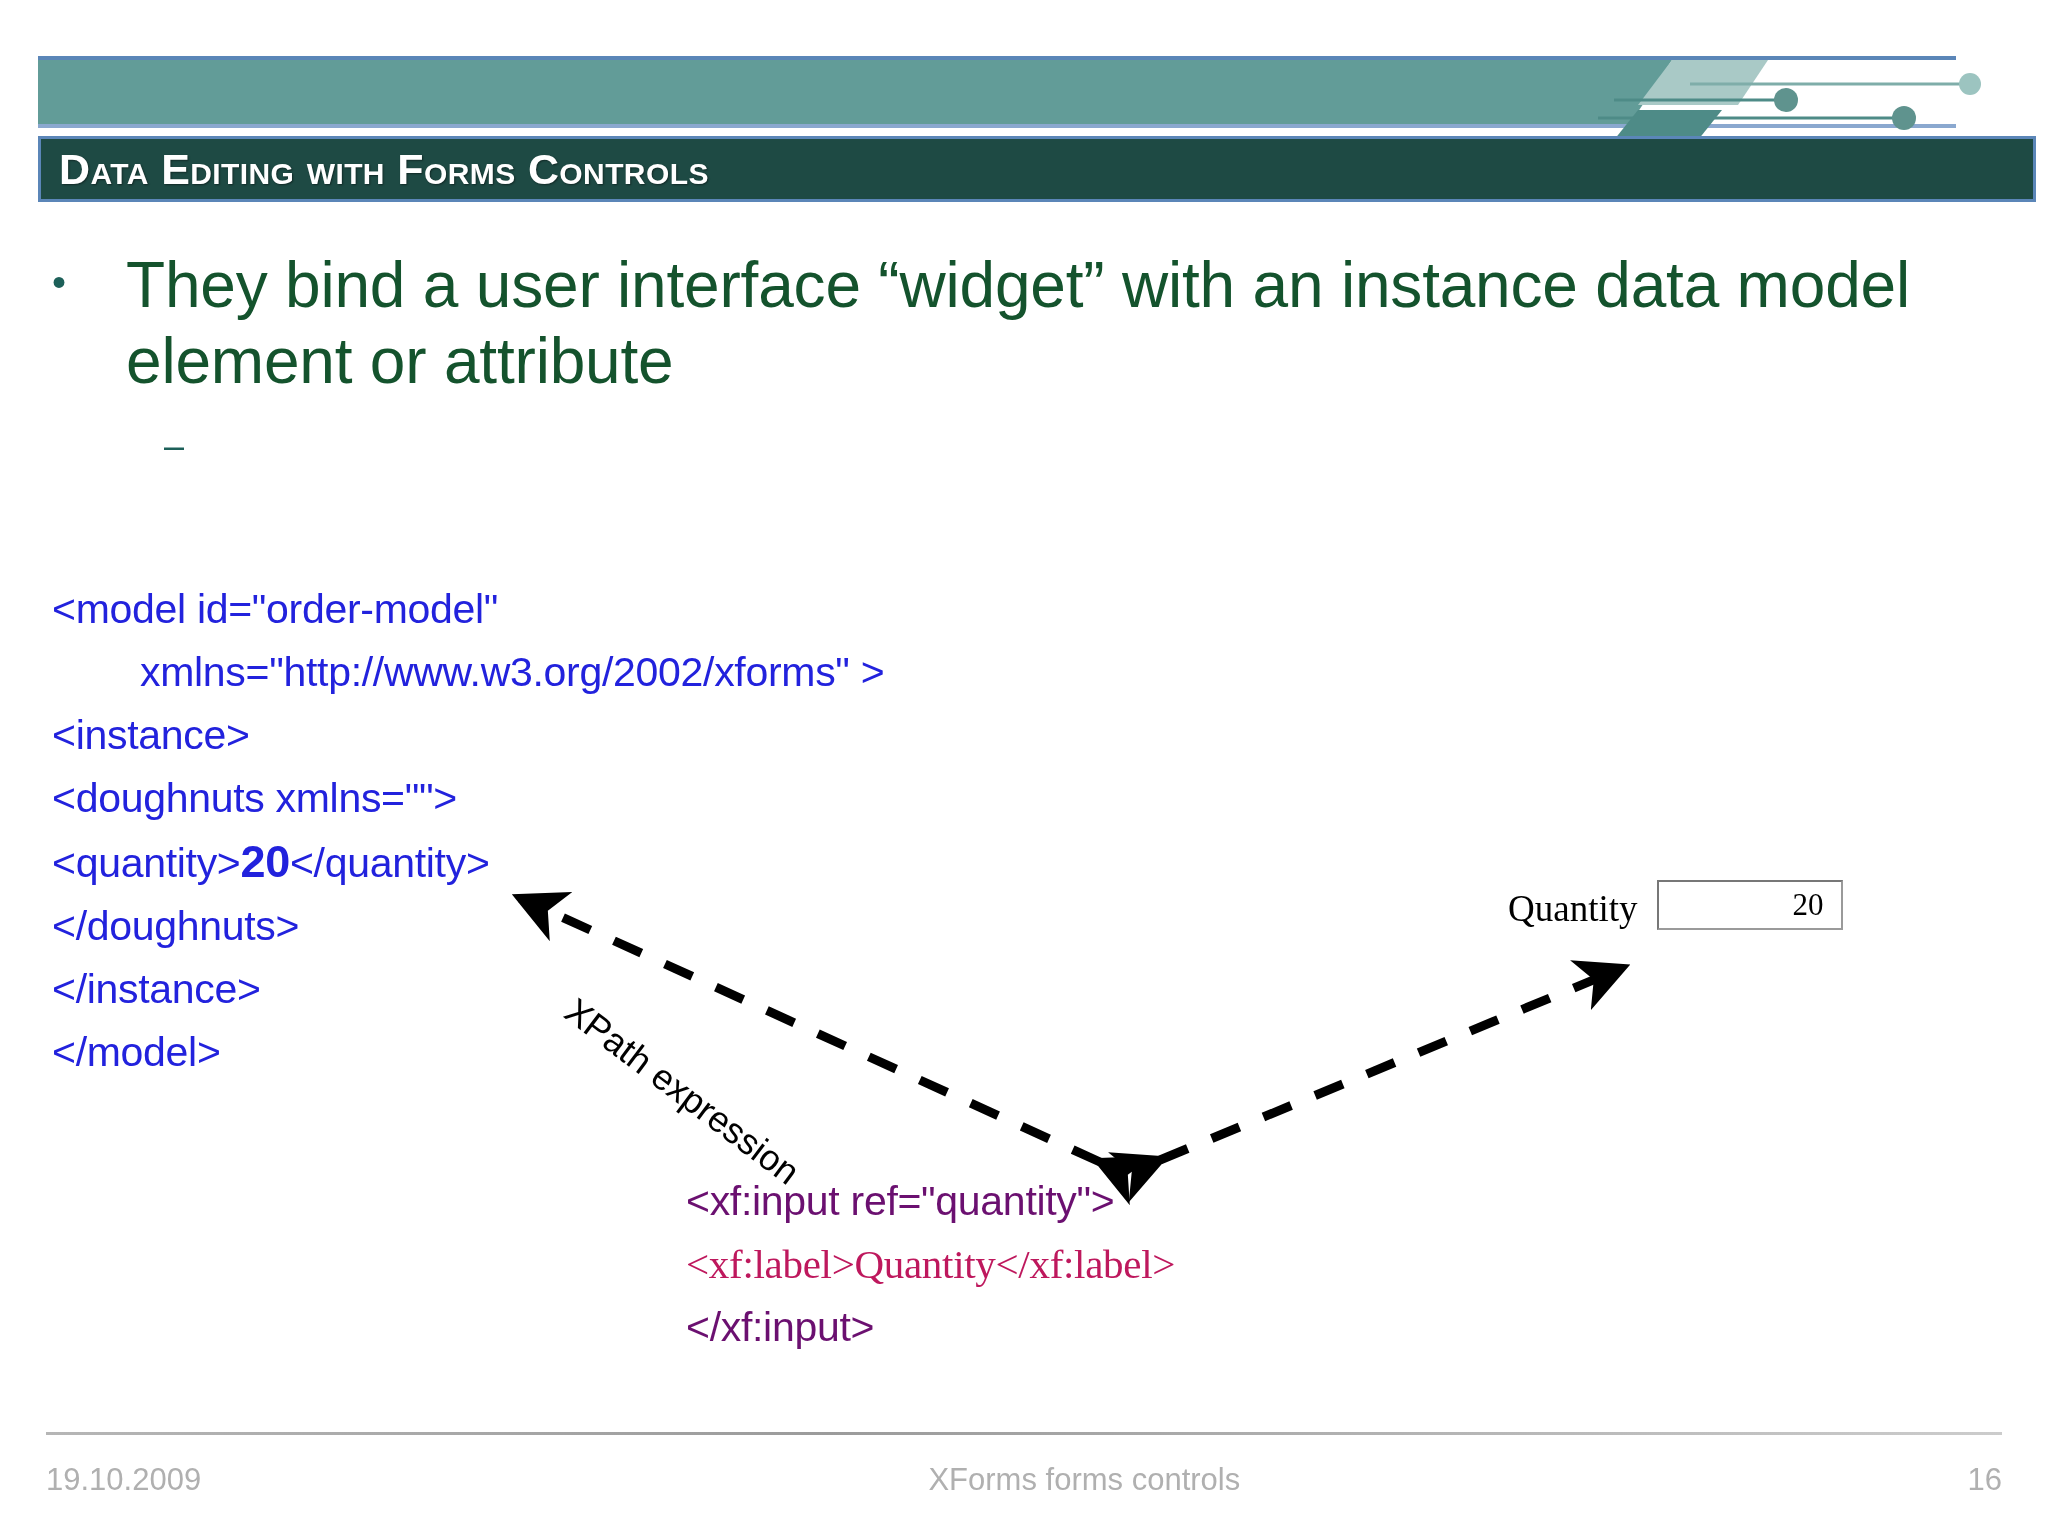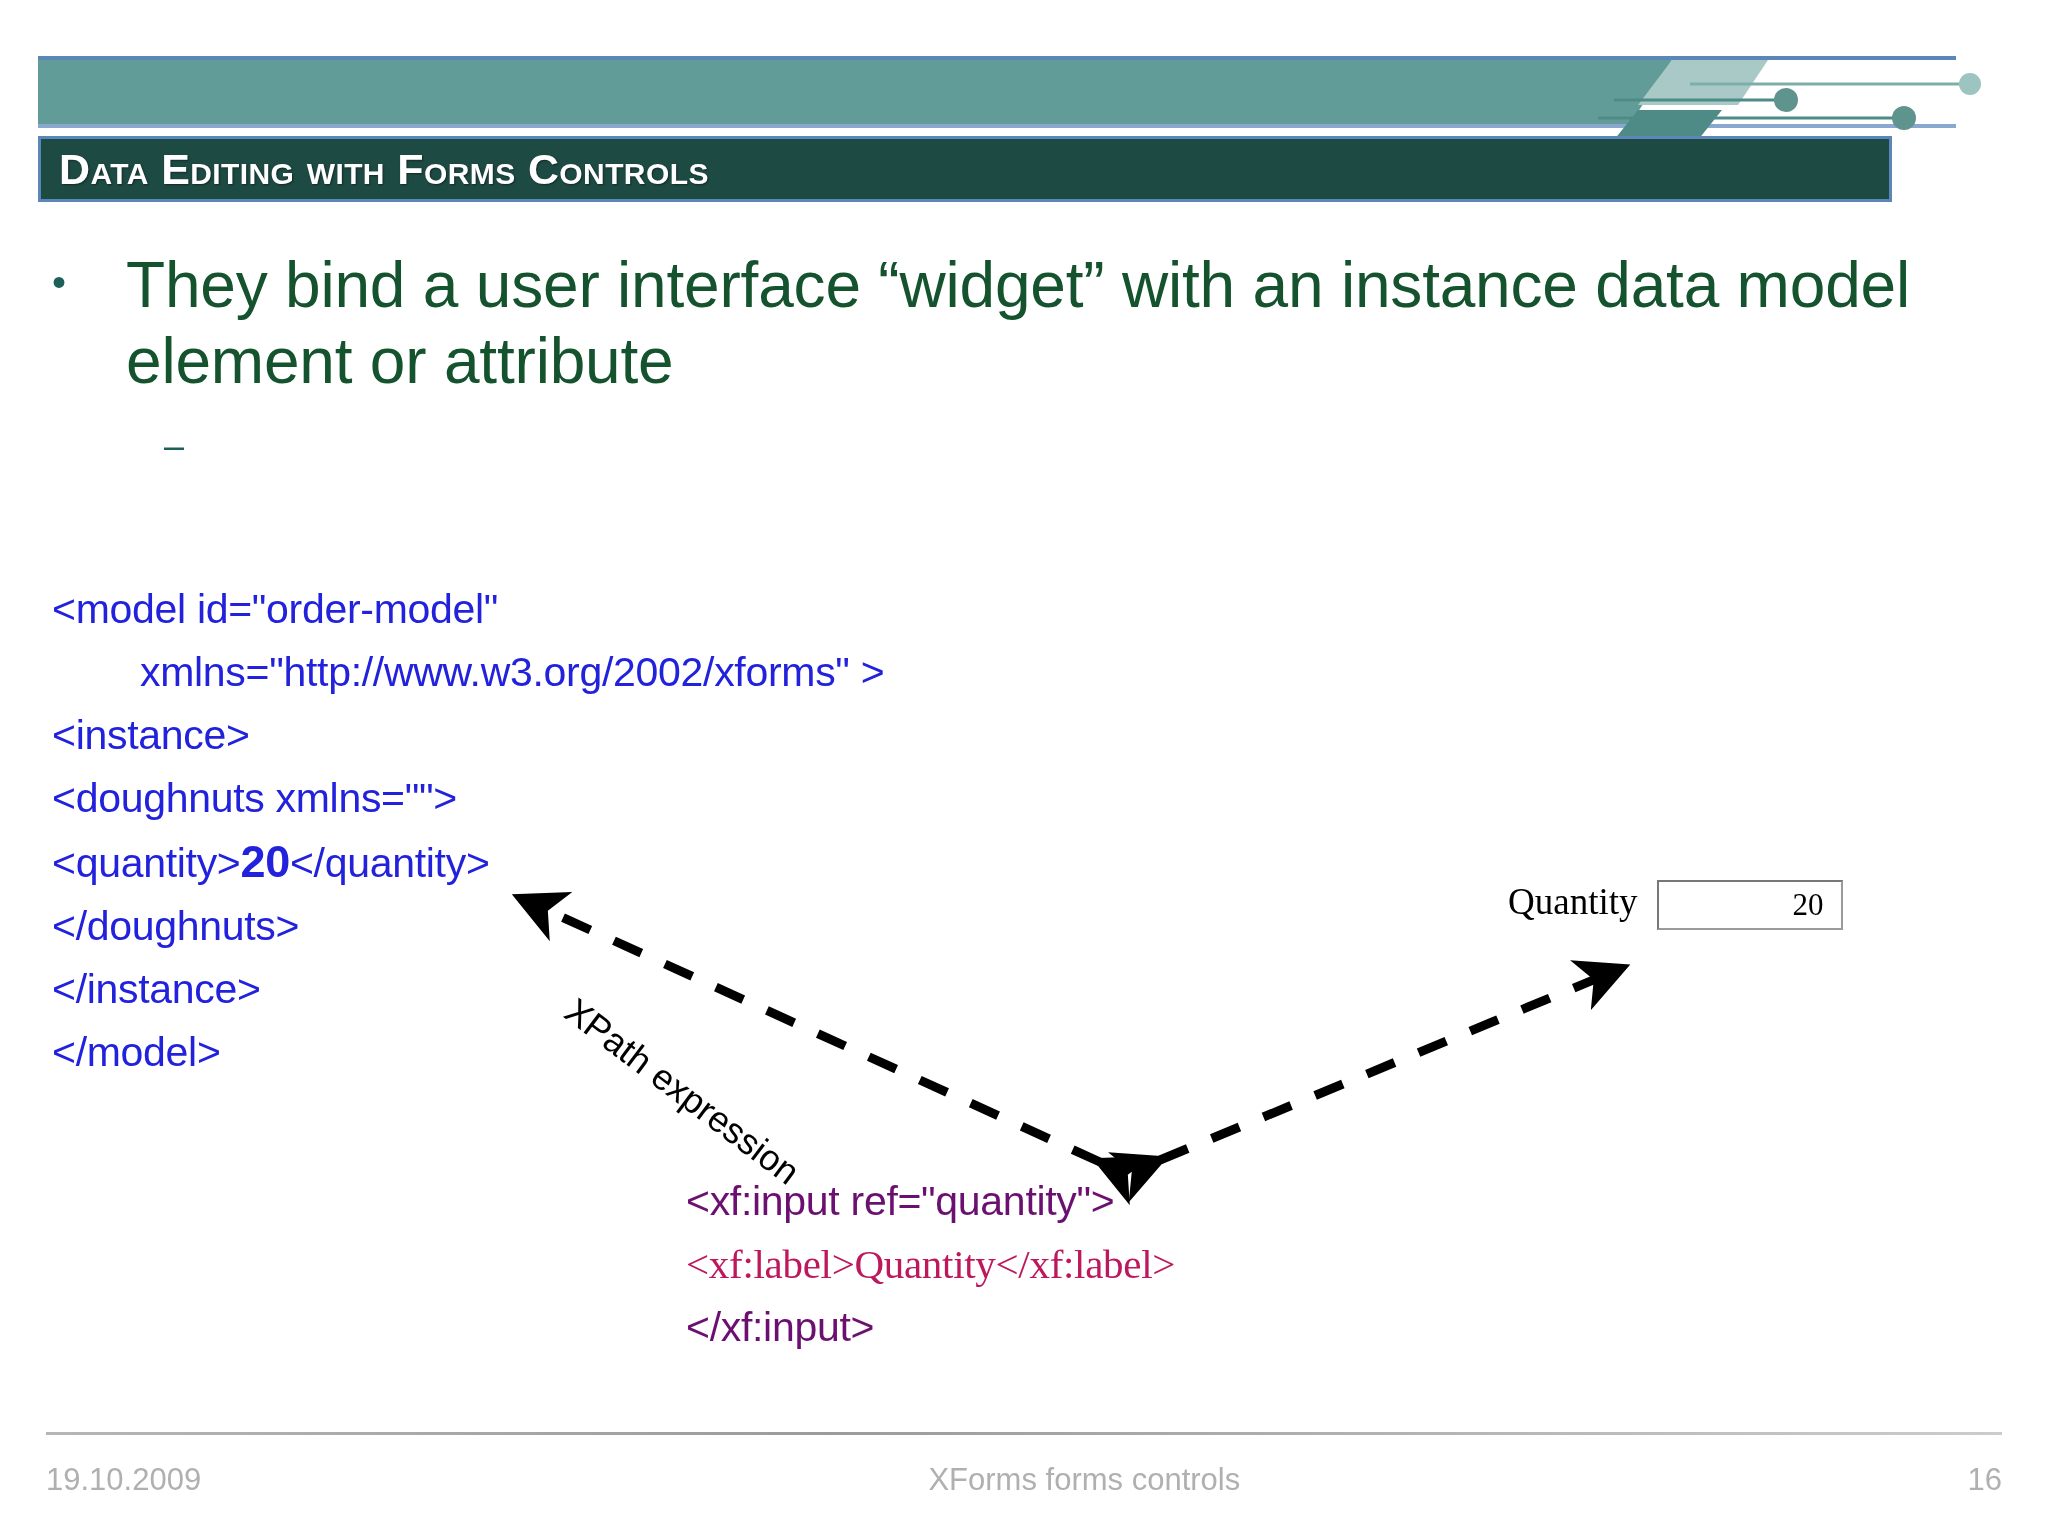--- a/index.html
+++ b/index.html
@@ -22,21 +22,21 @@
     left: 0; top: 0;
     width: 2048px;
     height: 150px;
   }
 
   
   #title-bar {
     position: absolute;
     left: 38px;
     top: 136px;
-    width: 1854px;
+    width: 1998px;
     height: 66px;
     background: #1e4a44;
     border: 3px solid #5b86b8;
     box-sizing: border-box;
     display: flex;
     align-items: center;
   }
   #title-text {
     color: #ffffff;
     font-size: 43px;
@@ -119,21 +119,21 @@
   }
   .ln-purple { color: #6b1070; }
   .ln-orange { color: #be185d; font-family: Liberation Serif, serif; }
 
   
   #quantity-widget {
     position: absolute;
     left: 1508px;
     top: 880px;
     display: flex;
-    align-items: flex-start;
+    align-items: flex-end;
   }
   #quantity-label {
     font-family: "Liberation Serif", serif;
     font-size: 37px;
     color: #000000;
     margin-right: 20px;
     white-space: nowrap;
   }
   #quantity-input {
     width: 186px;

